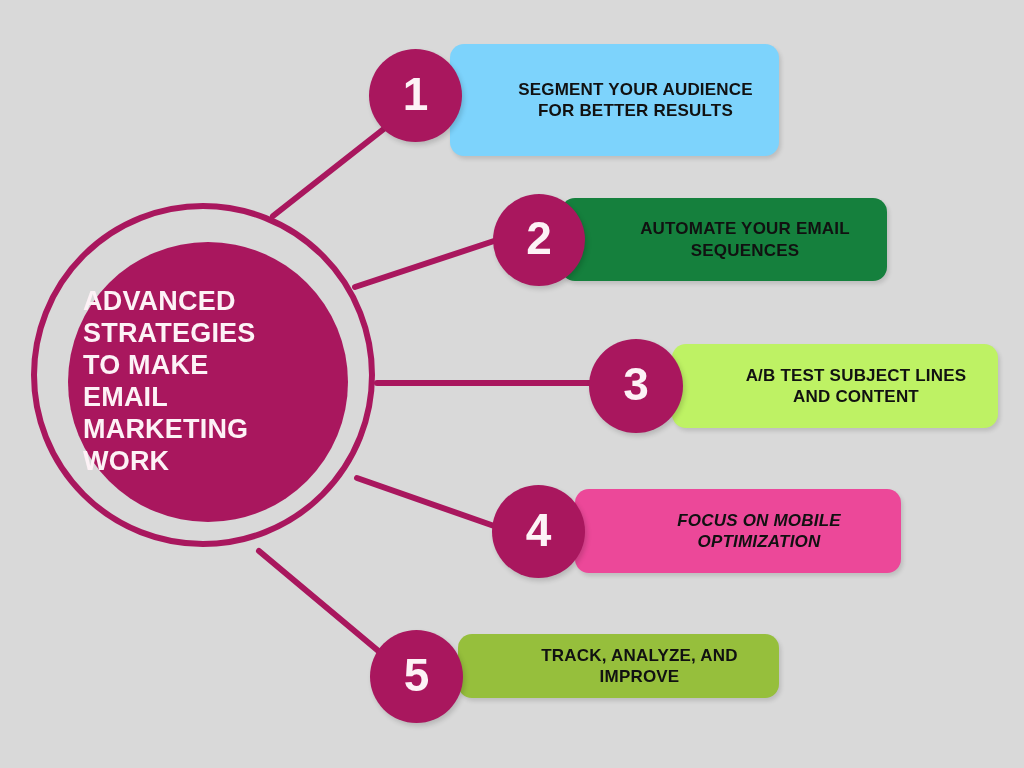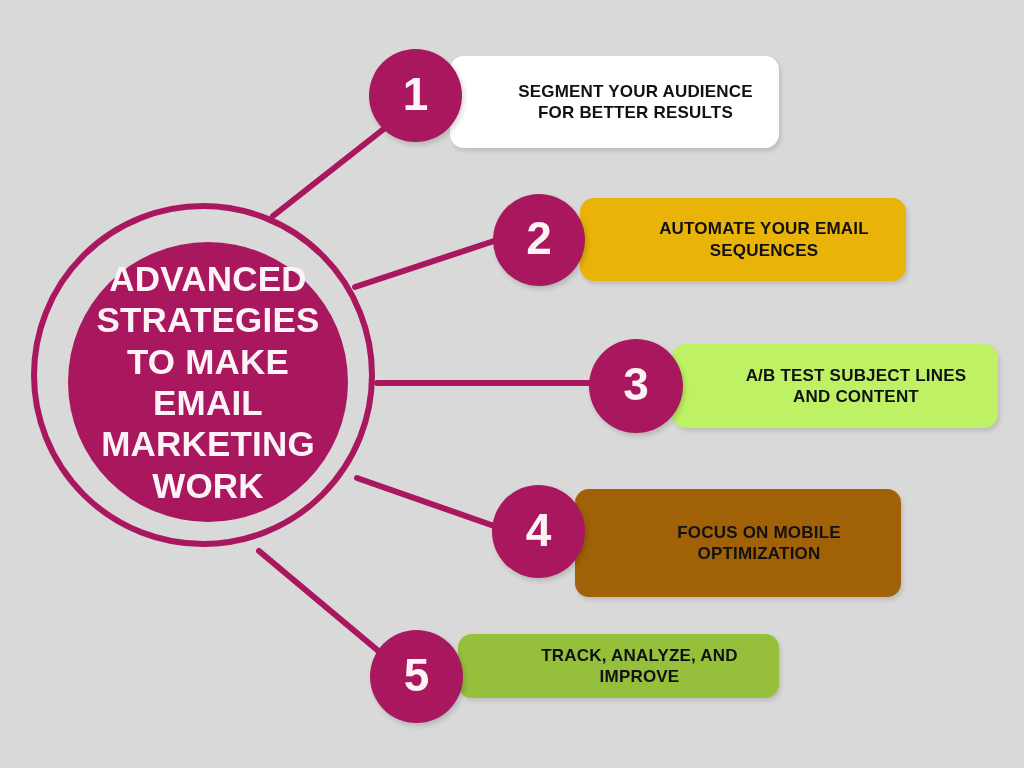--- a/index.html
+++ b/index.html
@@ -48,24 +48,24 @@
     height: 280px;
     background: #a9175e;
     border-radius: 50%;
     display: flex;
     align-items: center;
     justify-content: center;
   }
   .hub-label {
     color: #fdf2f6;
     font-weight: bold;
-    font-size: 35px;
+    font-size: 27px;
     line-height: 1.18;
     letter-spacing: 0.2px;
-    text-align: center;
+    text-align: left;
     width: 250px;
     text-transform: uppercase;
     white-space: pre-line;
   }
 
   
   .row {
     position: absolute;
   }
   .bar {
@@ -127,48 +127,48 @@
   <div class="hub-disc">
     <div class="hub-label">ADVANCED
 STRATEGIES
 TO MAKE
 EMAIL
 MARKETING
 WORK</div>
   </div>
 
   <div class="row">
-    <div class="bar" style="left:450px; top:56px; width:329px; height:92px; background:#ffffff;">
+    <div class="bar" style="left:450px; top:44px; width:329px; height:112px; background:#7dd3fc;">
       <div class="bar-text">SEGMENT YOUR AUDIENCE FOR BETTER RESULTS</div>
     </div>
     <div class="num-badge" style="left:369px; top:49px; width:93px; height:93px;">
       <span>1</span>
     </div>
   </div>
 
   <div class="row">
-    <div class="bar" style="left:580px; top:198px; width:326px; height:83px; background:#eab308;">
+    <div class="bar" style="left:561px; top:198px; width:326px; height:83px; background:#15803d;">
       <div class="bar-text">AUTOMATE YOUR EMAIL SEQUENCES</div>
     </div>
     <div class="num-badge" style="left:493px; top:194px; width:92px; height:92px;">
       <span>2</span>
     </div>
   </div>
 
   <div class="row">
     <div class="bar" style="left:672px; top:344px; width:326px; height:84px; background:#bef264;">
       <div class="bar-text">A/B TEST SUBJECT LINES AND CONTENT</div>
     </div>
     <div class="num-badge" style="left:589px; top:339px; width:94px; height:94px;">
       <span>3</span>
     </div>
   </div>
 
   <div class="row">
-    <div class="bar" style="left:575px; top:489px; width:326px; height:108px; background:#a16207;">
+    <div class="bar" style="left:575px; top:489px; width:326px; height:84px; background:#ec4899;font-style:italic;">
       <div class="bar-text">FOCUS ON MOBILE OPTIMIZATION</div>
     </div>
     <div class="num-badge" style="left:492px; top:485px; width:93px; height:93px;">
       <span>4</span>
     </div>
   </div>
 
   <div class="row">
     <div class="bar" style="left:458px; top:634px; width:321px; height:64px; background:#96bf3c;">
       <div class="bar-text">TRACK, ANALYZE, AND IMPROVE</div>

